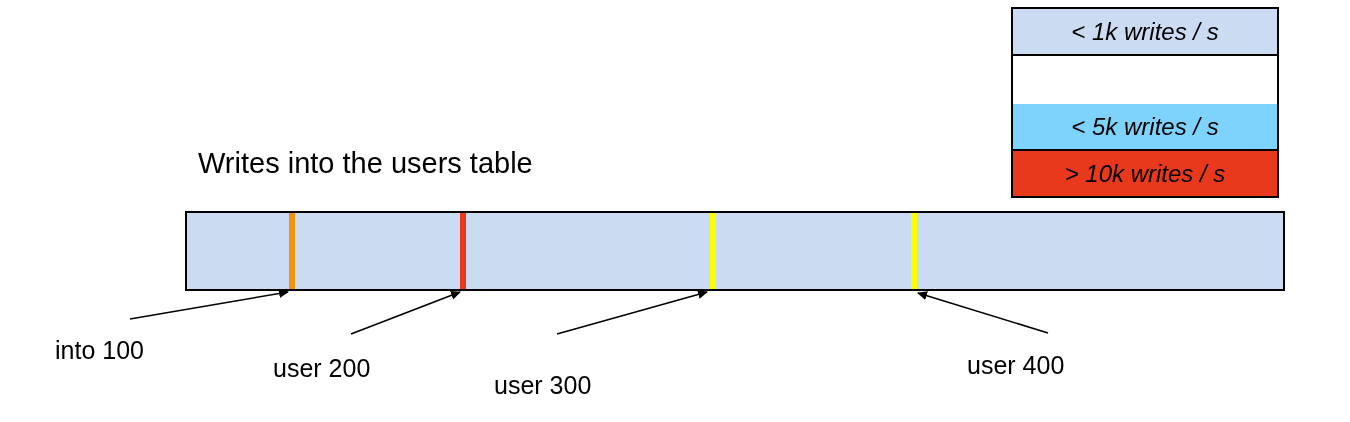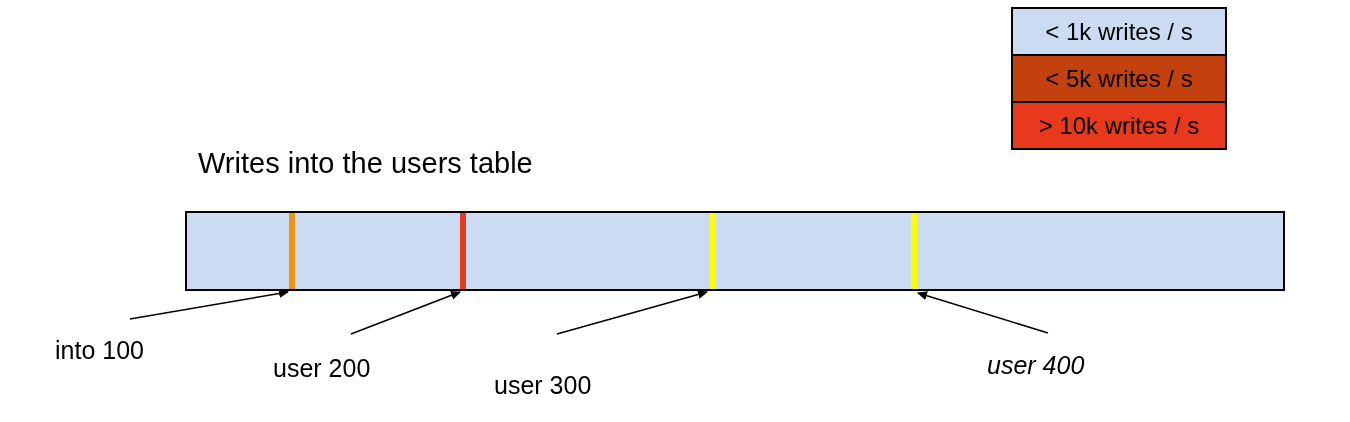--- a/index.html
+++ b/index.html
@@ -17,23 +17,24 @@
     left: 198px;
     top: 147px;
     font-size: 29px;
     line-height: 1.15;
     white-space: nowrap;
   }
   .legend {
     position: absolute;
     left: 1011px;
     top: 7px;
-    width: 216px;
+    width: 268px;
     border: 2px solid #000000;
     box-sizing: border-box;
+    font-style: italic;
   }
   .legend-row {
     height: 45px;
     display: flex;
     align-items: center;
     justify-content: center;
     font-size: 24px;
     border-bottom: 2px solid #000000;
     white-space: nowrap;
   }
@@ -58,39 +59,39 @@
   .marker-3 { left: 523px; }
   .marker-4 { left: 724px; }
   .user-label {
     position: absolute;
     font-size: 25px;
     white-space: nowrap;
   }
   .user-label-1 { left: 55px;  top: 336px; }
   .user-label-2 { left: 273px; top: 354px; }
   .user-label-3 { left: 494px; top: 371px; }
-  .user-label-4 { left: 987px; top: 351px; font-style: italic; }
+  .user-label-4 { left: 967px; top: 351px; }
   .arrows {
     position: absolute;
     left: 0; top: 0;
     width: 1350px;
     height: 422px;
     pointer-events: none;
   }
 </style>
 </head>
 <body>
 
 <div class="canvas">
 
   <div class="title">Writes into the users table</div>
 
   <div class="legend">
     <div class="legend-row" style="background-color: rgb(203, 220, 242);">&lt; 1k writes / s</div>
-    <div class="legend-row" style="background-color: #c2410c;">&lt; 5k writes / s</div>
+    <div class="legend-row" style="background-color: #7dd3fc; margin-top: 48px;">&lt; 5k writes / s</div>
     <div class="legend-row" style="background-color: rgb(232, 57, 29);">&gt; 10k writes / s</div>
   </div>
 
   <div class="bar" style="background-color: rgb(203, 220, 242);">
     <div class="marker marker-1" style="background-color: rgb(240, 147, 15);"></div>
     <div class="marker marker-2" style="background-color: rgb(232, 57, 29);"></div>
     <div class="marker marker-3" style="background-color: rgb(255, 255, 0);"></div>
     <div class="marker marker-4" style="background-color: rgb(255, 255, 0);"></div>
   </div>
 

